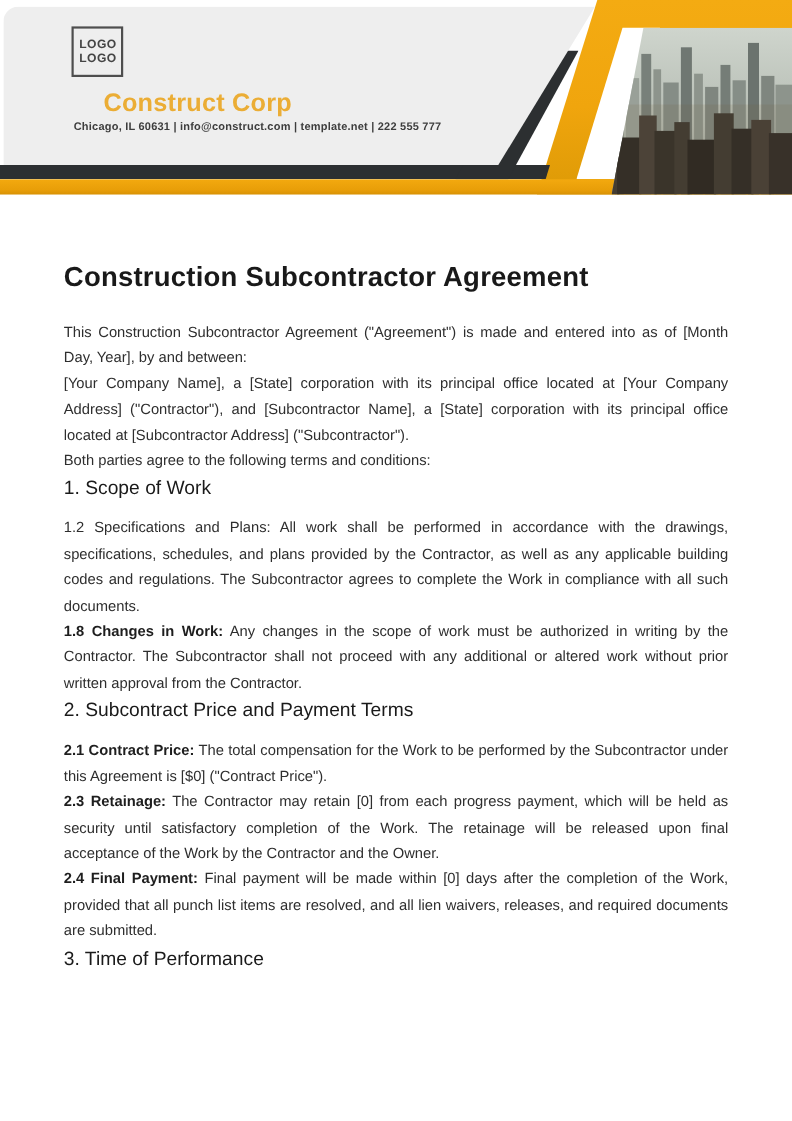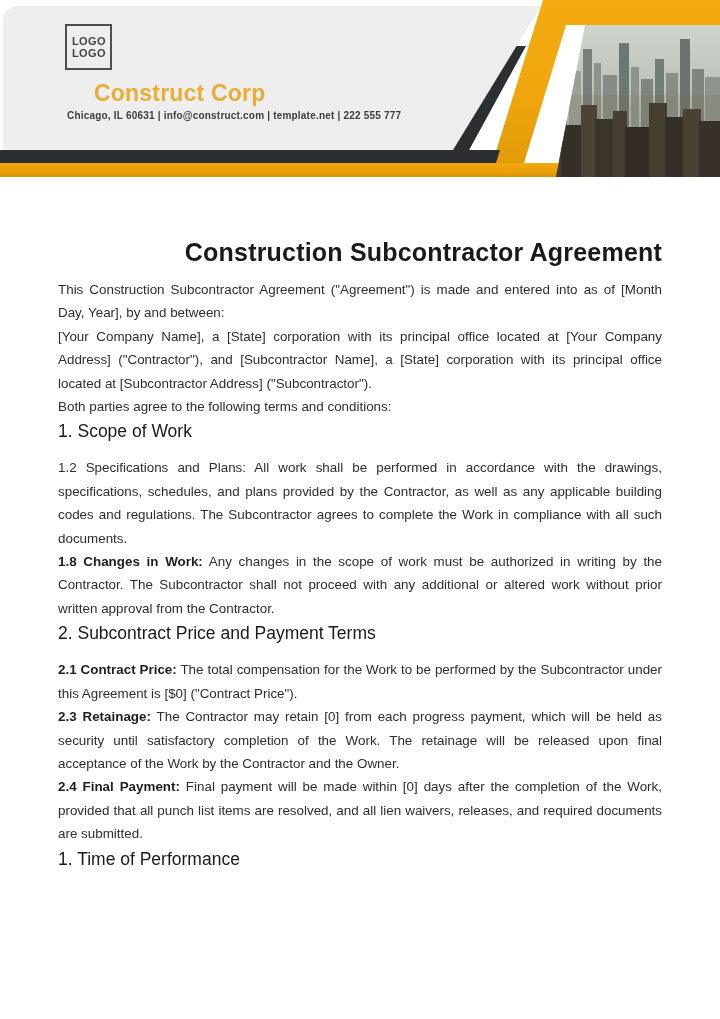--- a/index.html
+++ b/index.html
@@ -34,22 +34,22 @@
   .logo-box{position:absolute;left:65px;top:24px;width:47px;height:46px;
     border:2px solid #4E4E4E;background:transparent;display:flex;flex-direction:column;
     justify-content:center;padding-left:5px;}
   .logo-box span{font-size:11px;font-weight:700;line-height:12px;color:#454545;letter-spacing:.4px;}
   .company-name{position:absolute;left:65px;top:80px;font-size:23px;font-weight:800;
     color:#EBAD35;letter-spacing:.2px;margin-left:29px;}
   .contact-line{position:absolute;left:67px;top:110px;font-size:10px;font-weight:600;color:#3D3D3D;letter-spacing:.2px;}
 
   
   .doc{position:absolute;left:58px;top:177px;width:604px;padding-top:61px;color:var(--ink);}
-  .doc-title{font-size:25px;font-weight:700;color:#191919;text-align:right;
-    line-height:28px;margin-bottom:12px;letter-spacing:.2px;}
+  .doc-title{font-size:25px;font-weight:700;color:#191919;text-align:left;
+    line-height:28px;margin-bottom:24px;letter-spacing:.2px;}
   .doc p{font-size:13.4px;line-height:23.4px;text-align:justify;color:#2E2E2E;}
   .doc p b{color:#1E1E1E;}
   .sec-heading{font-size:17.5px;font-weight:400;color:#1A1A1A;line-height:26px;margin-bottom:12px;}
 </style>
 </head>
 <body>
 
 <div class="page">
 
   <div class="header">
@@ -117,16 +117,16 @@
 
     <div class="sec-heading">1. Scope of Work</div>
     <p><b></b><span>1.2 Specifications and Plans: All work shall be performed in accordance with the drawings, specifications, schedules, and plans provided by the Contractor, as well as any applicable building codes and regulations. The Subcontractor agrees to complete the Work in compliance with all such documents.</span></p>
     <p><b>1.8 Changes in Work:</b><span> Any changes in the scope of work must be authorized in writing by the Contractor. The Subcontractor shall not proceed with any additional or altered work without prior written approval from the Contractor.</span></p>
 
     <div class="sec-heading">2. Subcontract Price and Payment Terms</div>
     <p><b>2.1 Contract Price:</b><span> The total compensation for the Work to be performed by the Subcontractor under this Agreement is [$0] ("Contract Price").</span></p>
     <p><b>2.3 Retainage:</b><span> The Contractor may retain [0] from each progress payment, which will be held as security until satisfactory completion of the Work. The retainage will be released upon final acceptance of the Work by the Contractor and the Owner.</span></p>
     <p><b>2.4 Final Payment:</b><span> Final payment will be made within [0] days after the completion of the Work, provided that all punch list items are resolved, and all lien waivers, releases, and required documents are submitted.</span></p>
 
-    <div class="sec-heading">1. Time of Performance</div>
+    <div class="sec-heading">3. Time of Performance</div>
   </div>
 
 </div>
 
 </body></html>

